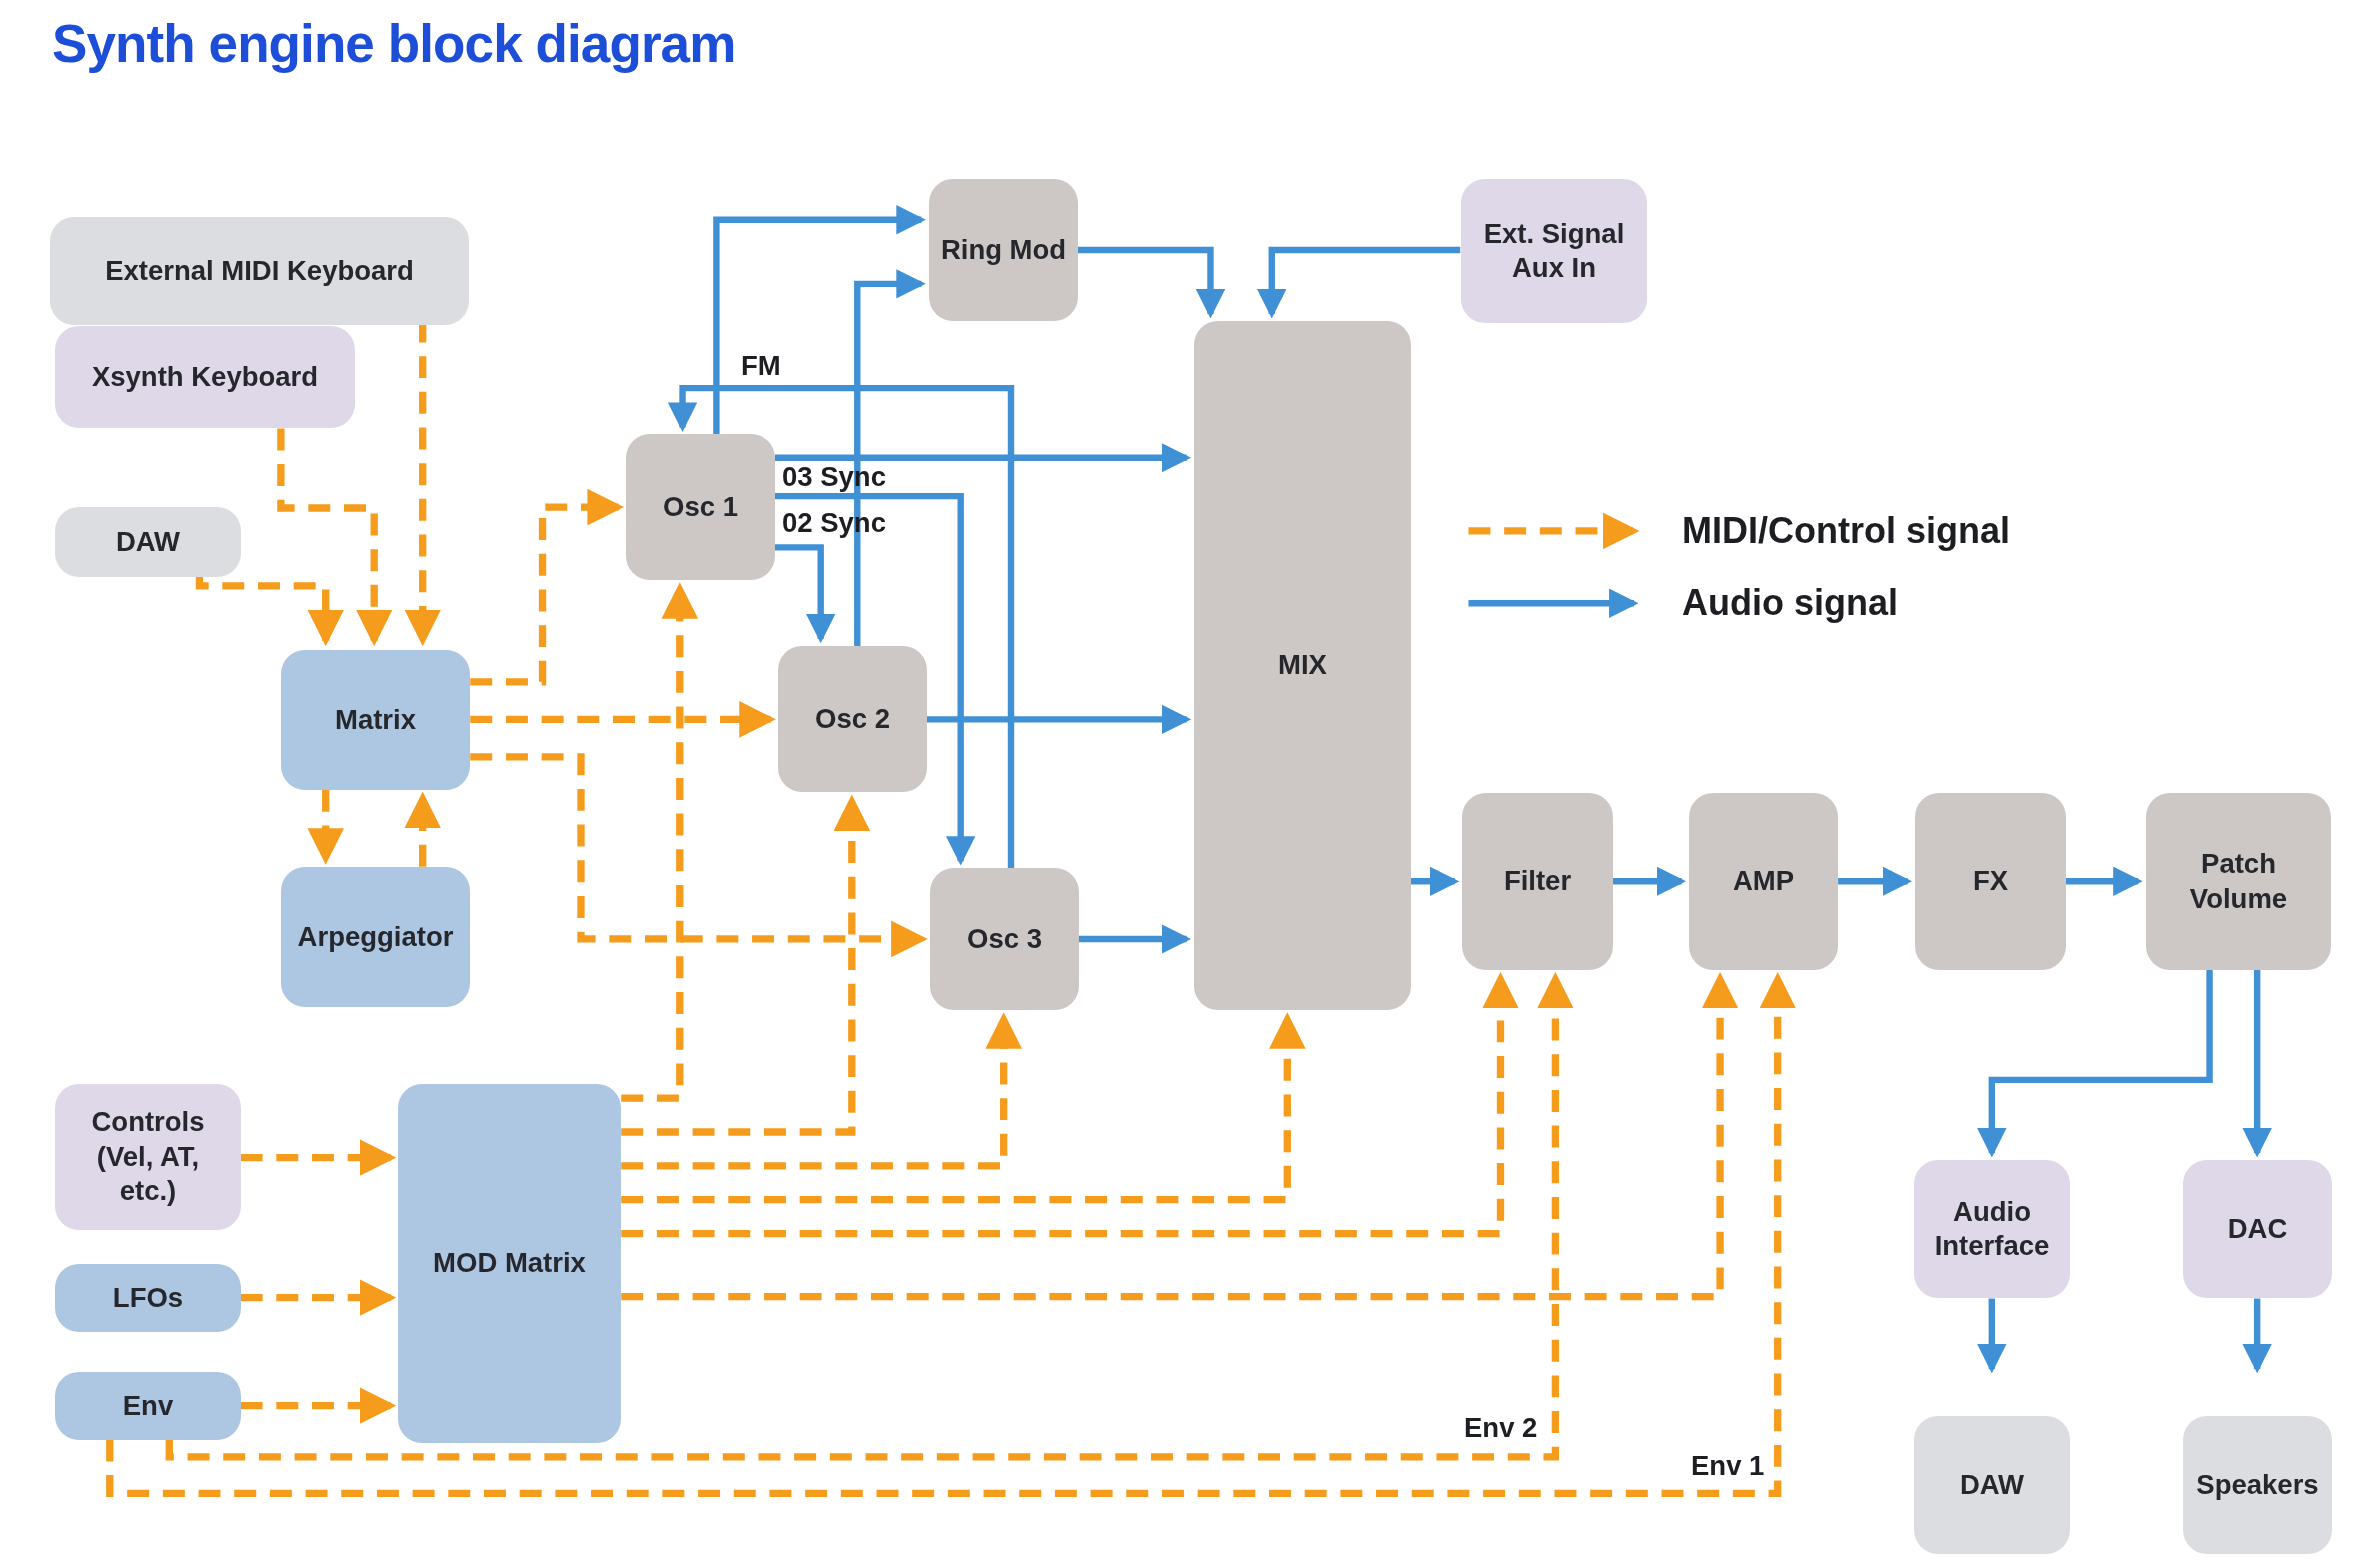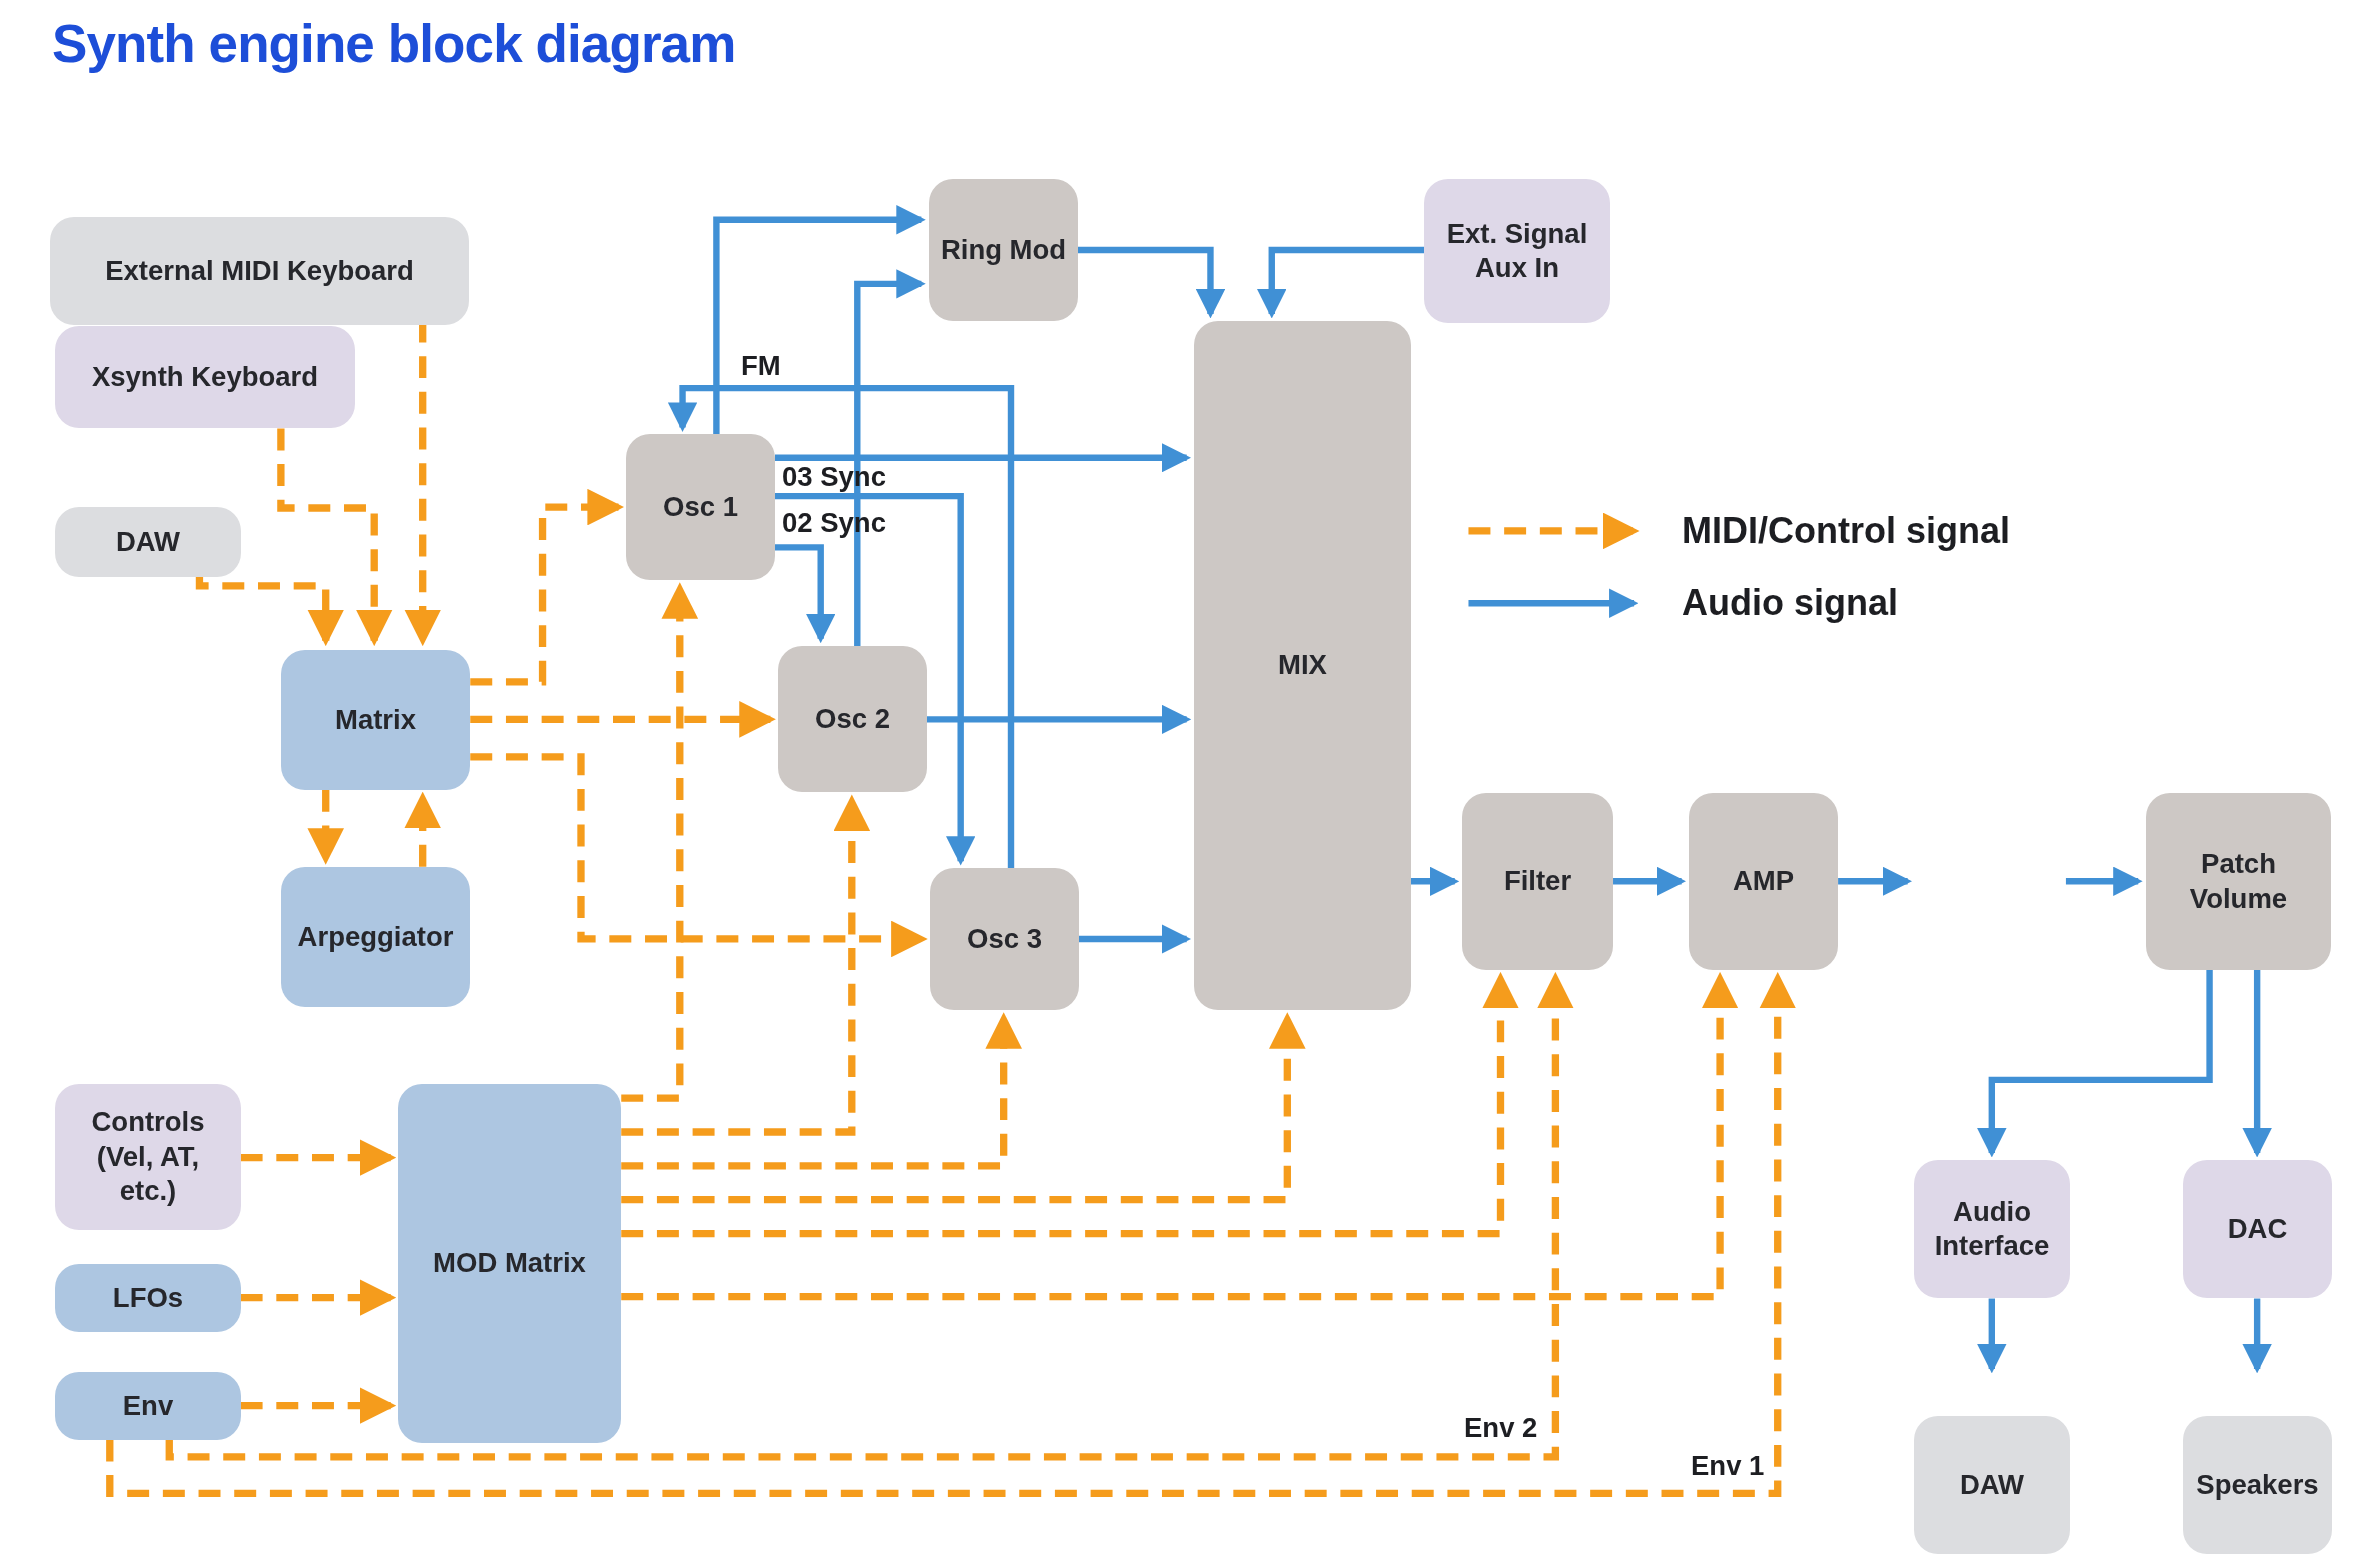--- a/index.html
+++ b/index.html
@@ -110,24 +110,25 @@
   <div class="node gray" style="left:50px;top:177px;width:419px;height:108px">External MIDI Keyboard</div>
   <div class="node lavender" style="left:55px;top:326px;width:300px;height:102px">Xsynth Keyboard</div>
   <div class="node gray" style="left:55px;top:467px;width:186px;height:70px">DAW</div>
   <div class="node blue" style="left:281px;top:650px;width:189px;height:140px">Matrix</div>
   <div class="node blue" style="left:281px;top:867px;width:189px;height:140px">Arpeggiator</div>
   <div class="node taupe" style="left:626px;top:434px;width:149px;height:146px">Osc 1</div>
   <div class="node taupe" style="left:778px;top:646px;width:149px;height:146px">Osc 2</div>
   <div class="node taupe" style="left:930px;top:868px;width:149px;height:142px">Osc 3</div>
   <div class="node taupe" style="left:929px;top:179px;width:149px;height:142px">Ring Mod</div>
   <div class="node taupe" style="left:1194px;top:321px;width:217px;height:689px">MIX</div>
-  <div class="node lavender" style="left:1424px;top:179px;width:186px;height:144px">Ext. Signal
+  <div class="node lavender" style="left:1461px;top:179px;width:186px;height:144px">Ext. Signal
 Aux In</div>
   <div class="node taupe" style="left:1462px;top:793px;width:151px;height:177px">Filter</div>
   <div class="node taupe" style="left:1689px;top:793px;width:149px;height:177px">AMP</div>
+  <div class="node taupe" style="left:1915px;top:793px;width:151px;height:177px">FX</div>
   <div class="node taupe" style="left:2146px;top:793px;width:185px;height:177px">Patch
 Volume</div>
   <div class="node lavender" style="left:1914px;top:1160px;width:156px;height:138px">Audio
 Interface</div>
   <div class="node lavender" style="left:2183px;top:1160px;width:149px;height:138px">DAC</div>
   <div class="node gray" style="left:1914px;top:1376px;width:156px;height:138px">DAW</div>
   <div class="node gray" style="left:2183px;top:1376px;width:149px;height:138px">Speakers</div>
   <div class="node lavender" style="left:55px;top:1084px;width:186px;height:146px">Controls
 (Vel, AT,
 etc.)</div>

